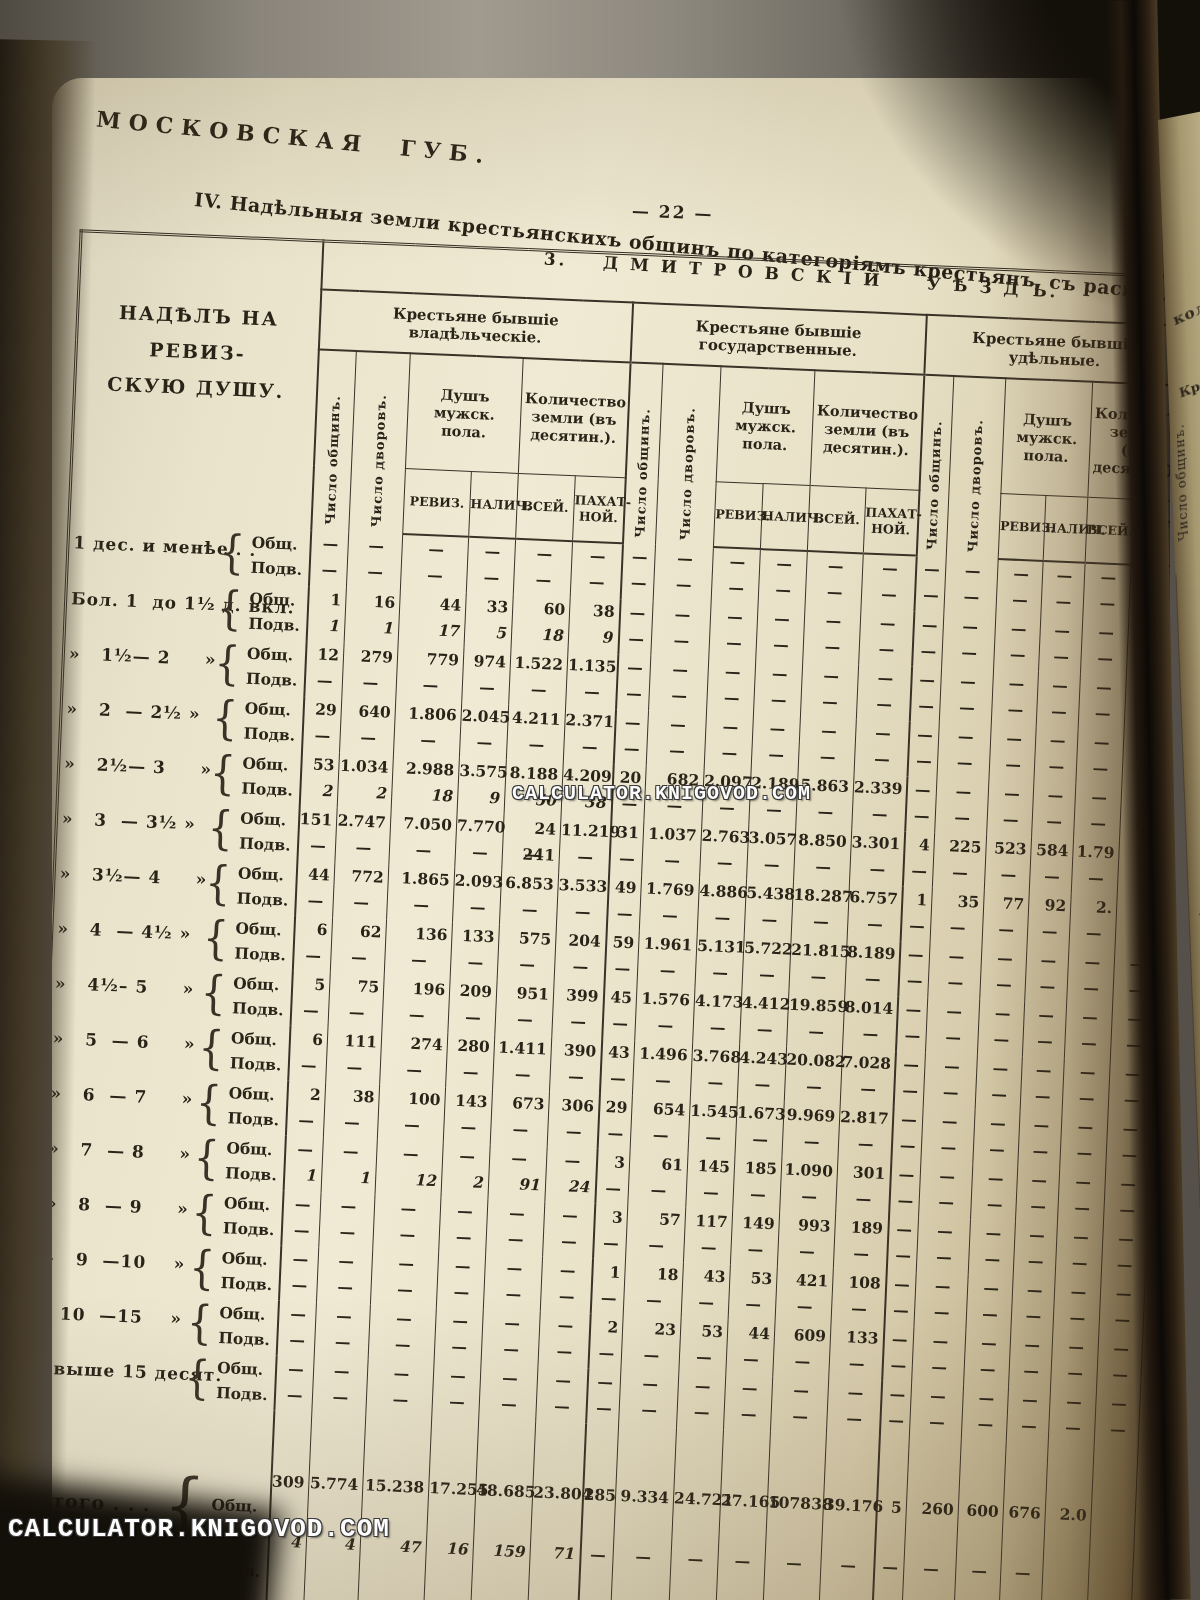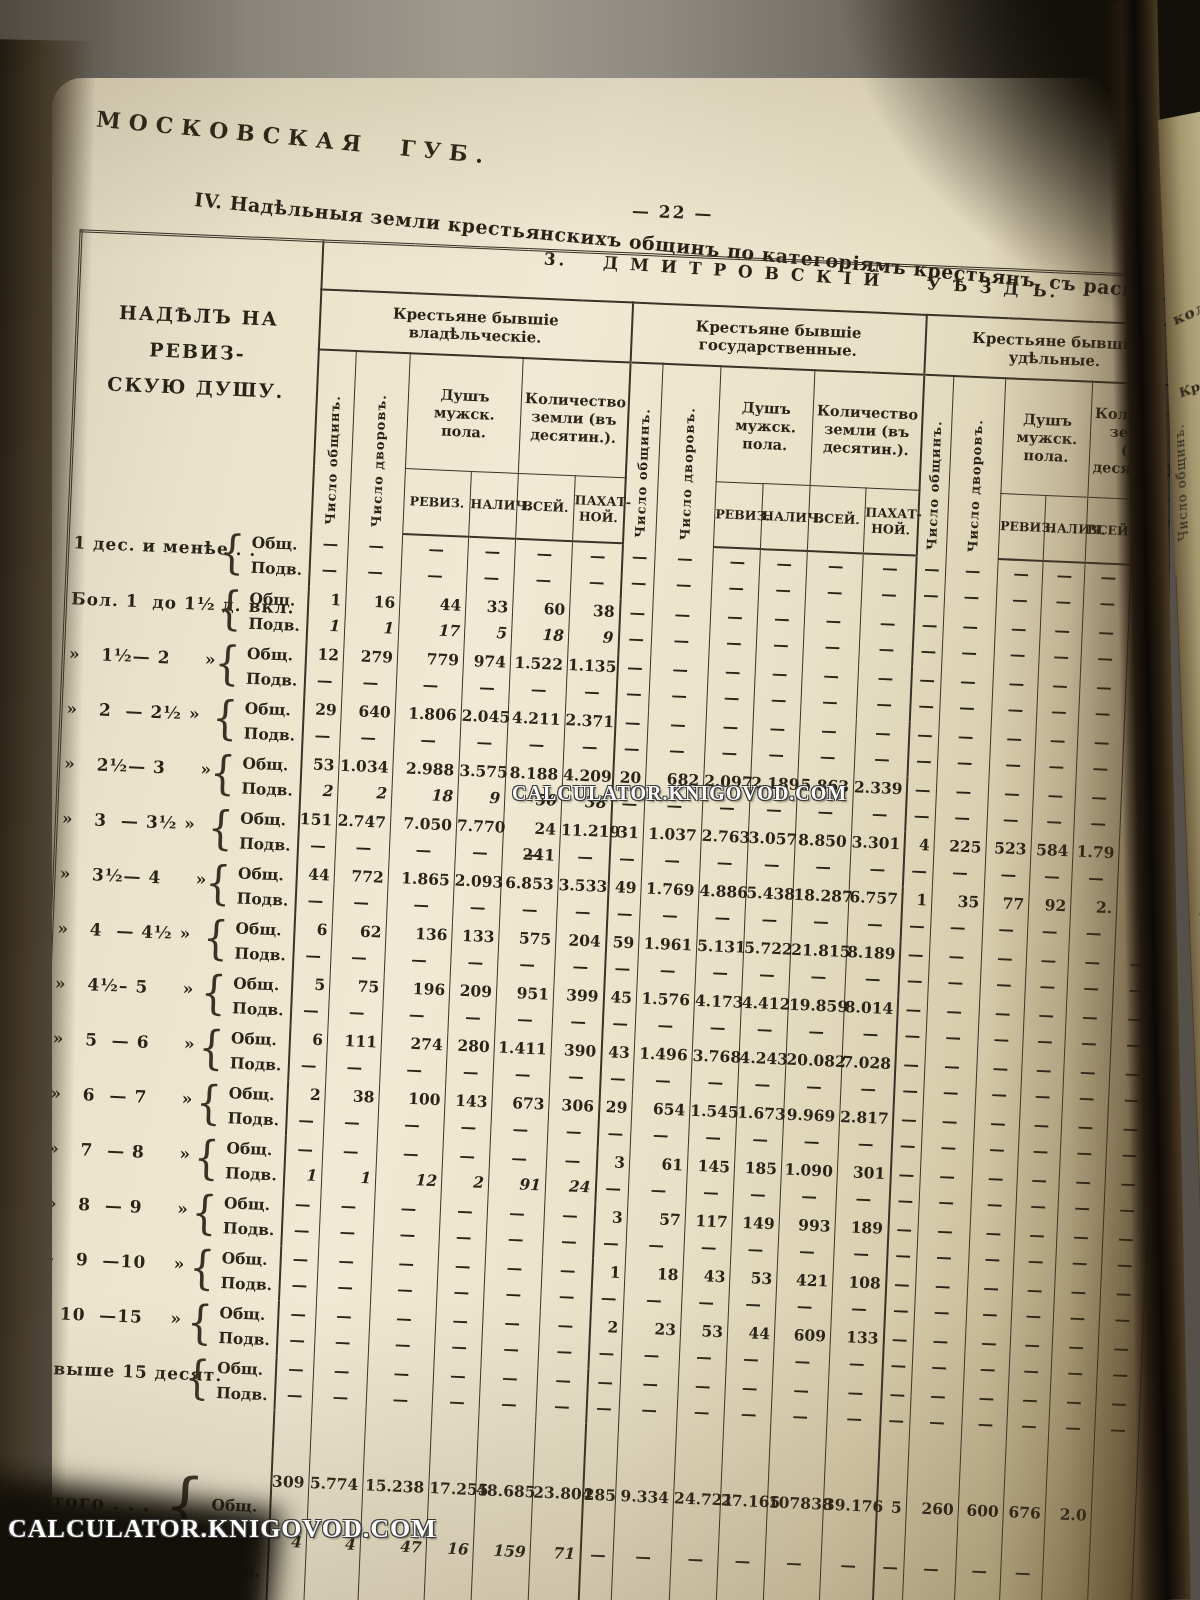--- a/index.html
+++ b/index.html
@@ -84,21 +84,21 @@
   .p2-title{position:absolute;left:6px;top:180px;font-size:15px;font-weight:bold;transform:rotate(-14deg);letter-spacing:1px;}
   .p2-gt{position:absolute;left:10px;top:260px;font-size:13px;font-weight:bold;transform:rotate(-10deg);white-space:nowrap;}
   .p2-v1{position:absolute;left:2px;top:300px;}
   .p2-rows{position:absolute;left:0;top:455px;width:150px;}
   .p2-row{height:55px;position:relative;border-left:1px solid #4a4030;}
   .p2-row .ca,.p2-row .cb{position:absolute;width:36px;text-align:right;font-size:13.5px;font-weight:bold;line-height:1.5;}
   .p2-row .ca{left:0;}
   .p2-row i{display:block;font-size:12.5px;}
 
   
-  .wm{position:absolute;z-index:50;font-family:Liberation Serif, serif;color:#fdfdfd;font-weight:bold;
+  .wm{position:absolute;z-index:50;font-family:Liberation Mono, monospace;color:#fdfdfd;font-weight:bold;
     text-shadow:1px 1px 0 #3a3a3a,-1px -1px 0 #3a3a3a,1px -1px 0 #3a3a3a,-1px 1px 0 #3a3a3a,2px 2px 2px rgba(0,0,0,.5);}
   .wm-center{left:512px;top:782px;font-size:20px;letter-spacing:1px;}
   .wm-bottom{left:8px;top:1514px;font-size:26px;letter-spacing:1px;}
 </style>
 </head>
 <body>
 
 <div class="scene">
   <div class="cloth"></div>
 

